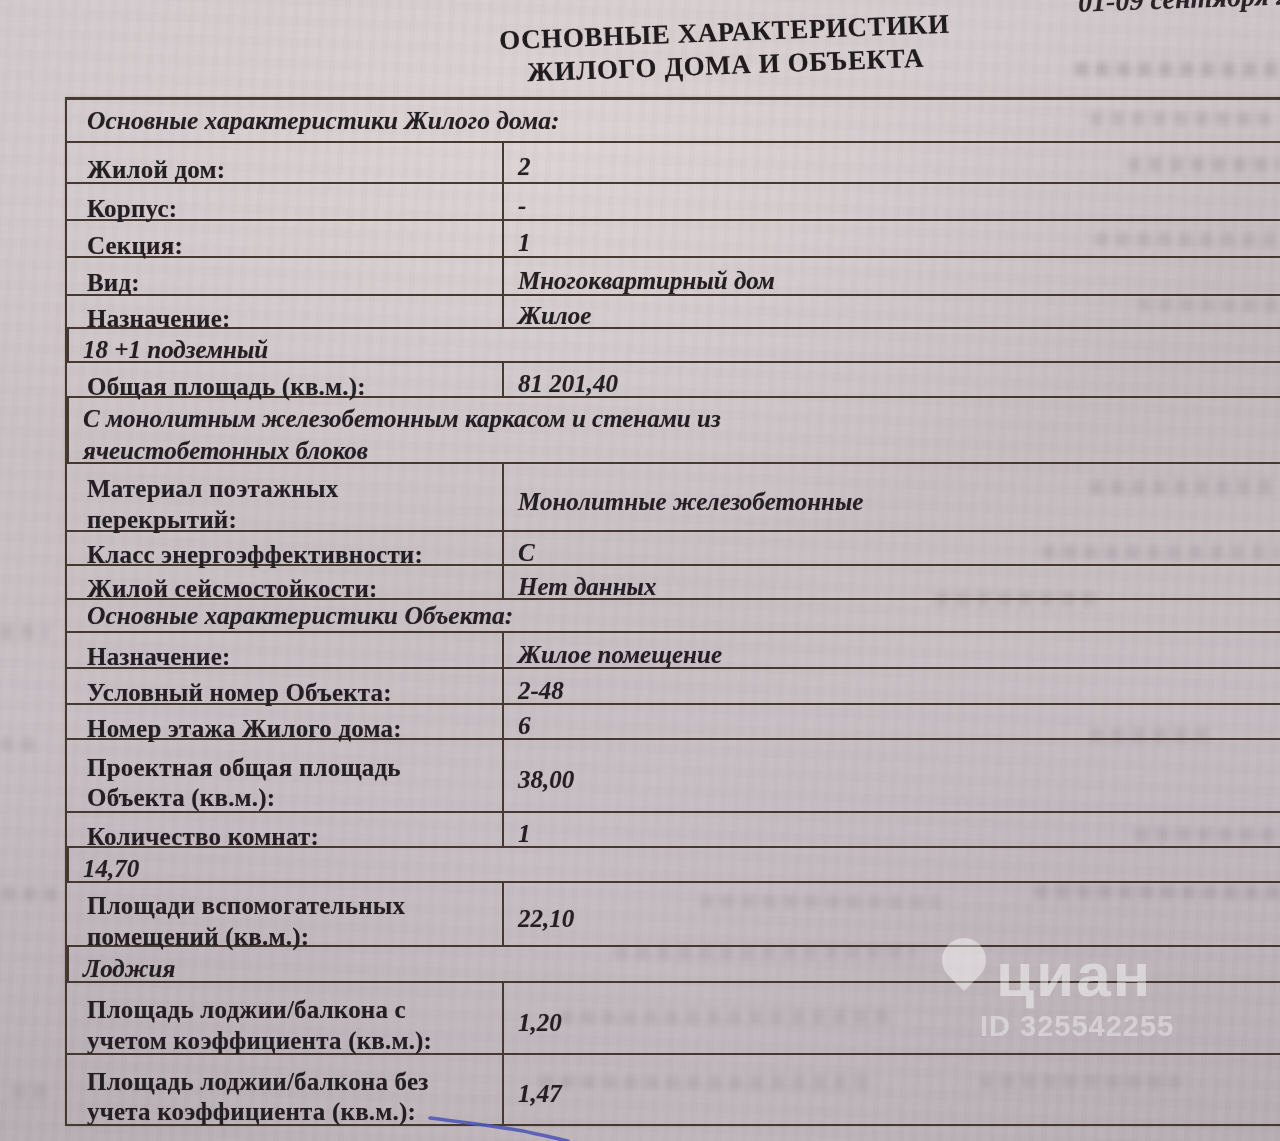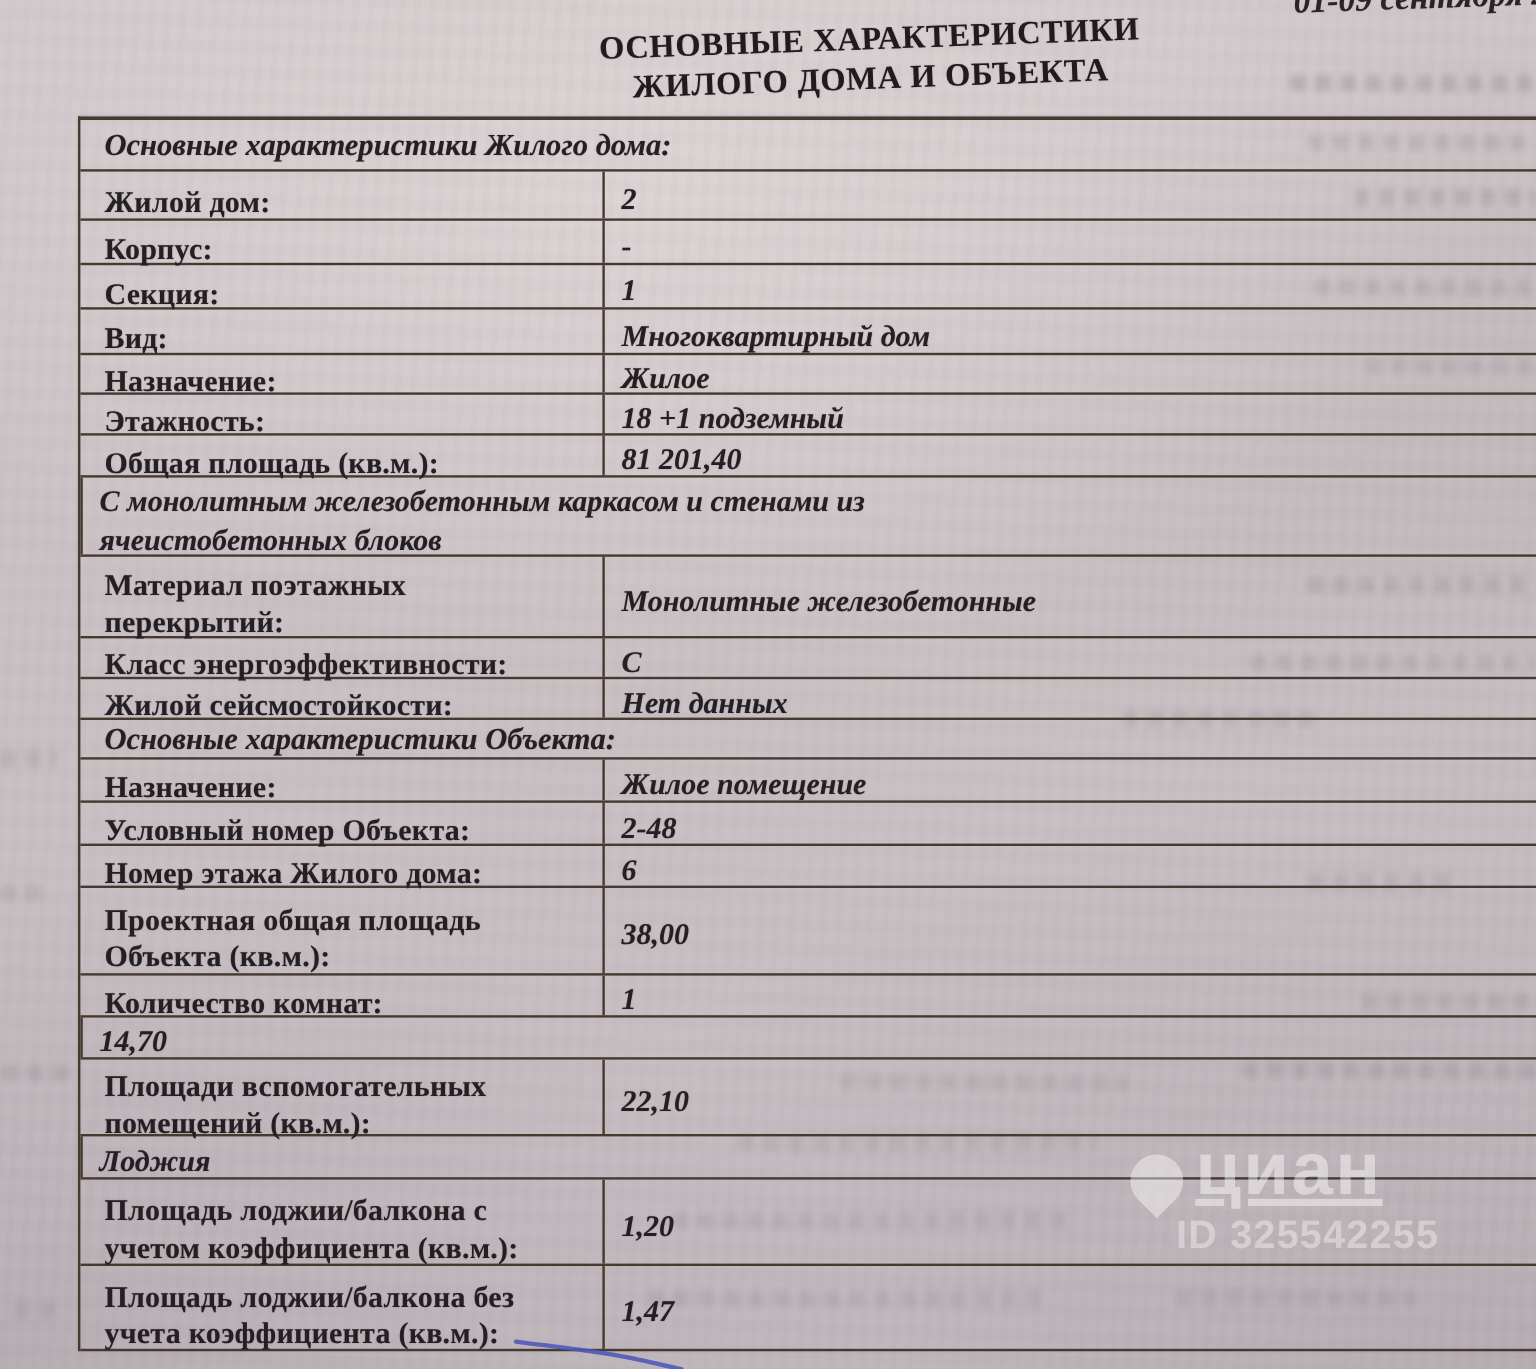--- a/index.html
+++ b/index.html
@@ -73,27 +73,27 @@
     position:absolute;height:14px;border-radius:4px;pointer-events:none;
     background:repeating-linear-gradient(90deg, rgba(74,64,70,.55) 0 13px, rgba(74,64,70,0) 13px 21px);
     filter:blur(3px);
   }
 
   .watermark{
     position:absolute;left:942px;top:944px;pointer-events:none;
     font-family:"Liberation Sans","DejaVu Sans",sans-serif;
     color:rgba(255,255,255,.45);
   }
-  .wm-row{display:flex;align-items:flex-end;gap:10px;text-decoration:underline;}
+  .wm-row{display:flex;align-items:flex-start;gap:10px;}
   .wm-pin{
     width:44px;height:44px;background:rgba(255,255,255,.42);
     border-radius:50% 50% 50% 0;transform:rotate(-45deg);margin-top:-6px;
   }
   .wm-brand{font-size:62px;font-weight:bold;letter-spacing:2px;line-height:1;}
-  .wm-id{font-size:33px;font-weight:bold;letter-spacing:1px;margin:4px 0 0 38px;color:rgba(255,255,255,.38);}
+  .wm-id{font-size:29px;font-weight:bold;letter-spacing:1px;margin:4px 0 0 38px;color:rgba(255,255,255,.38);}
 
   .pen-stroke{position:absolute;inset:0;pointer-events:none;}
 </style>
 </head>
 <body>
 
 <div class="page">
   <div class="grain"></div>
 
   <div class="hand-note">01-09 сентября 2</div>
@@ -143,23 +143,20 @@
     </div>
     <div class="row" style="height:33px">
       <div class="cell label">
           <span>Назначение:</span>
         </div>
       <div class="cell value">
           <span>Жилое</span>
         </div>
     </div>
     <div class="row" style="height:34px">
-      <div class="cell label">
-          <span>Этажность:</span>
-        </div>
       <div class="cell value">
           <span>18 +1 подземный</span>
         </div>
     </div>
     <div class="row" style="height:35px">
       <div class="cell label">
           <span>Общая площадь (кв.м.):</span>
         </div>
       <div class="cell value">
           <span>81 201,40</span>

